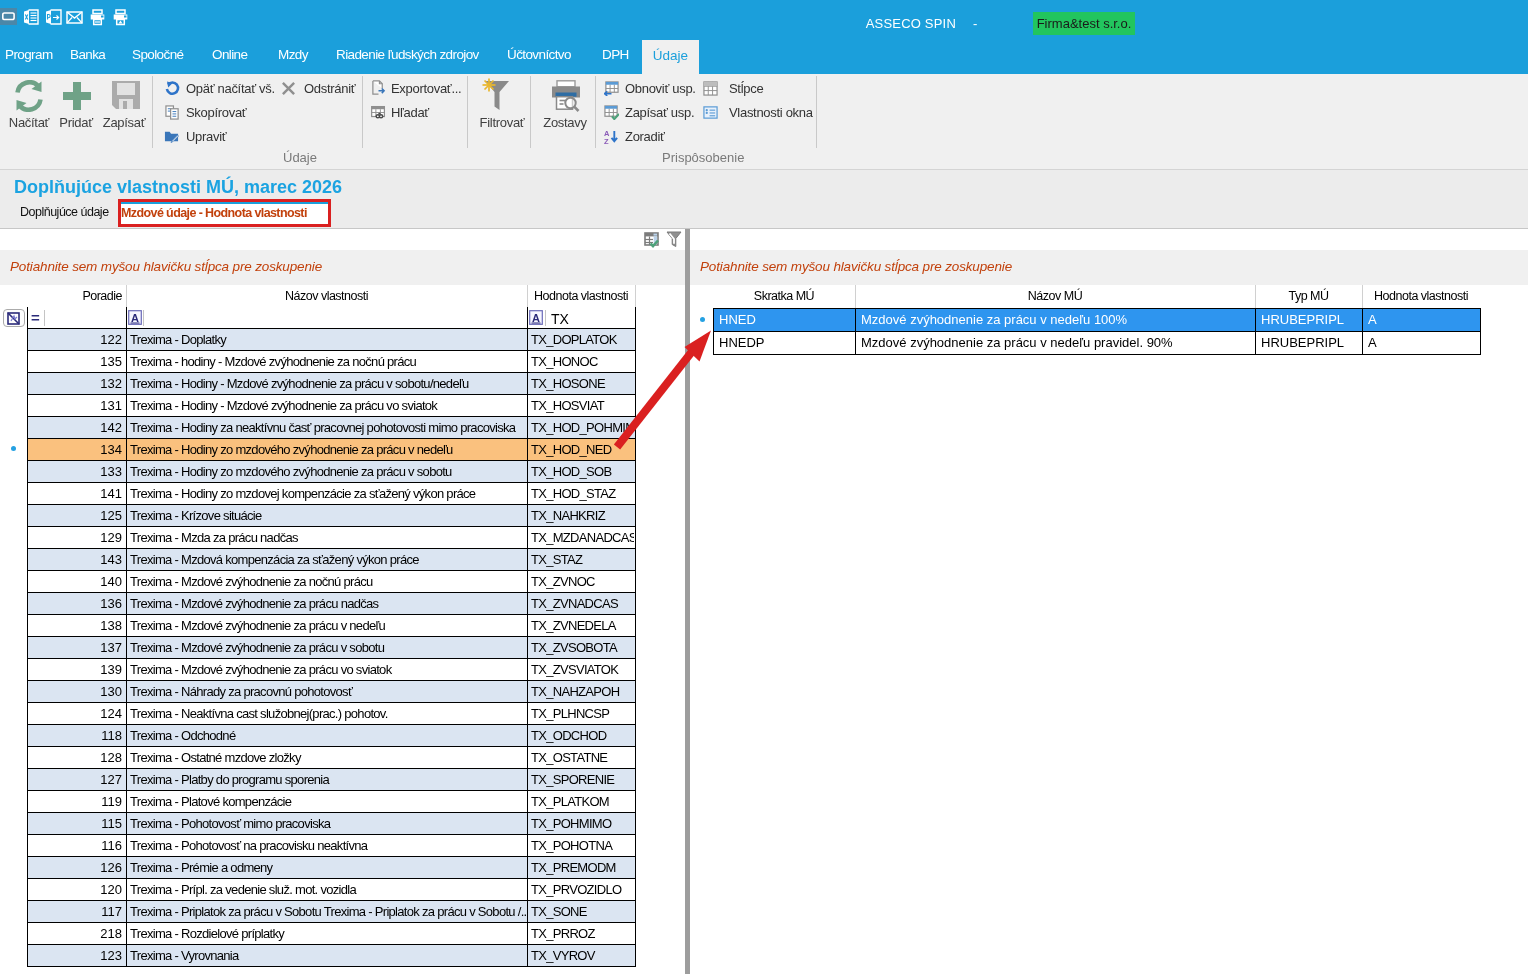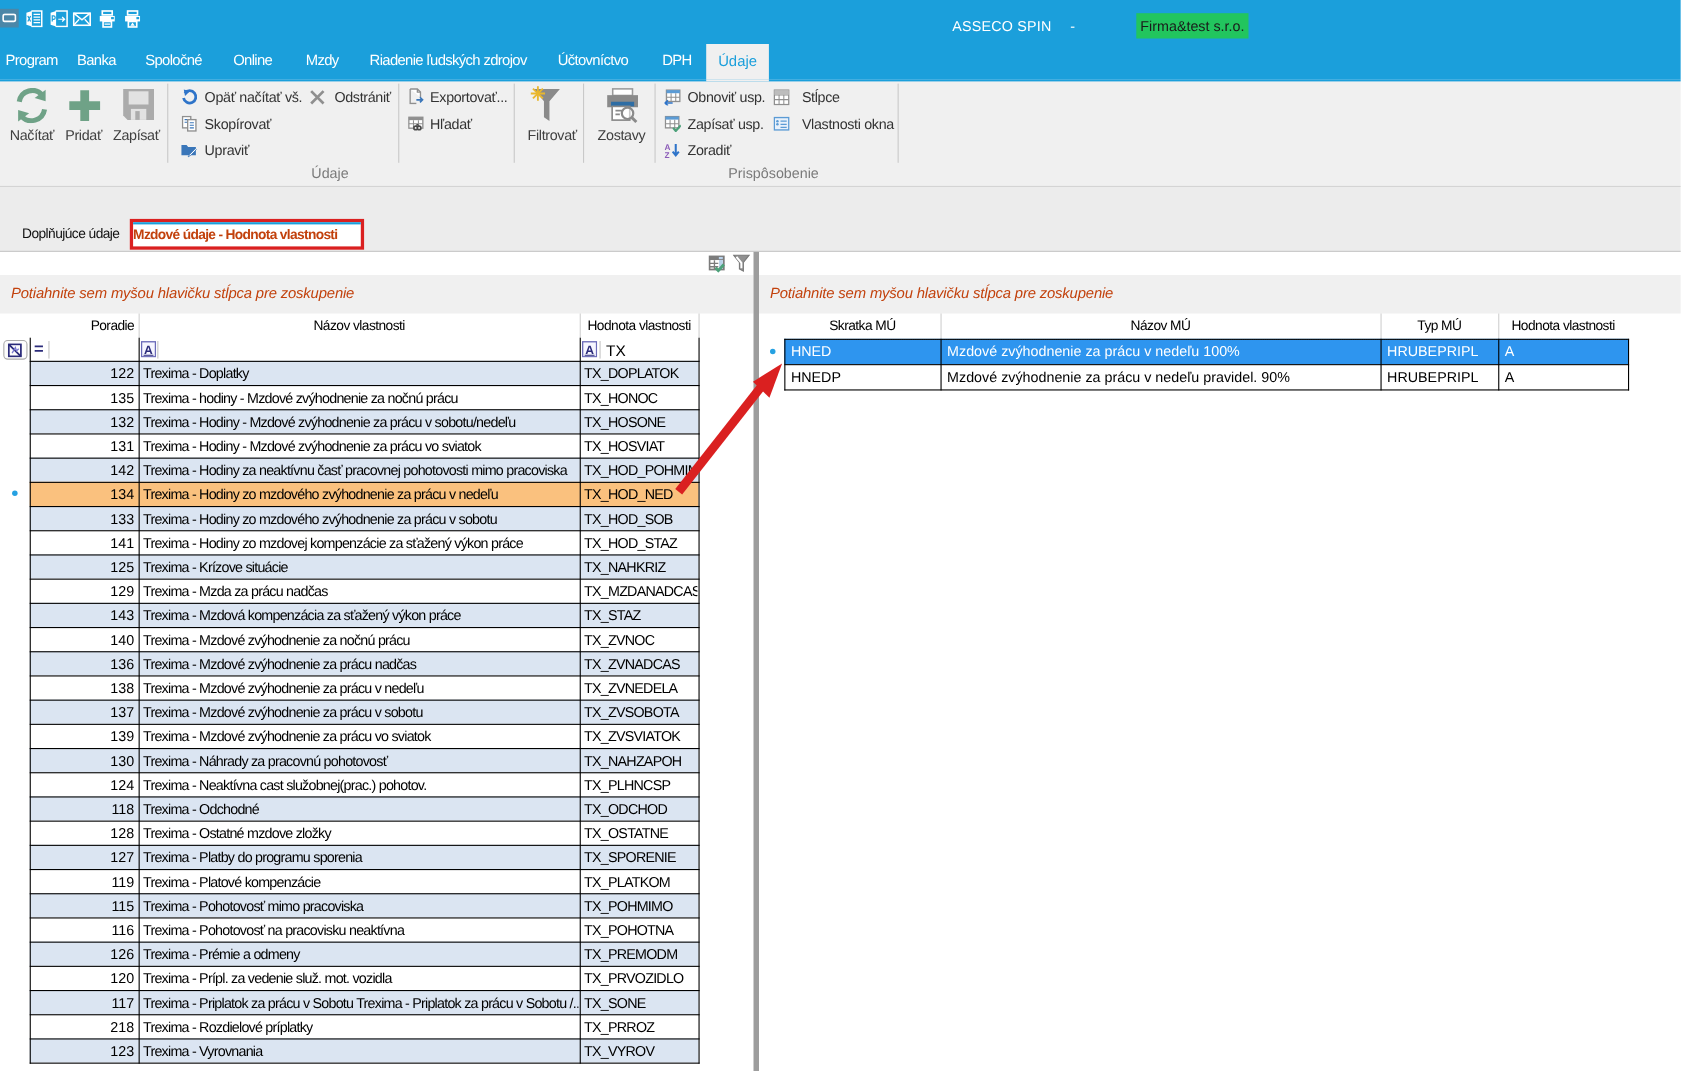--- a/index.html
+++ b/index.html
@@ -247,20 +247,21 @@
     <div class="smalltxt" style="left:625px; top:33px;">Zapísať usp.</div>
     <div class="smalltxt" style="left:625px; top:57px;">Zoradiť</div>
     <div class="smalltxt" style="left:729px; top:9px;">Stĺpce</div>
     <div class="smalltxt" style="left:729px; top:33px;">Vlastnosti okna</div>
     <div class="rsep" style="left:816px;"></div>
     <div class="rlbl" style="left:283px;">Údaje</div>
     <div class="rlbl" style="left:662px;">Prispôsobenie</div>
   </div>
 
   <div id="titlearea">
+    <div id="pgtitle">Doplňujúce vlastnosti MÚ, marec 2026</div>
     <div id="tab1">Doplňujúce údaje</div>
     <div id="tab2box">
         <div class="topline"></div>
         <div id="tab2">Mzdové údaje - Hodnota vlastnosti</div>
       </div>
   </div>
   <div id="tabstripline"></div>
 
   <div id="groupbandL">
       <div class="grouptxt">Potiahnite sem myšou hlavičku stĺpca pre zoskupenie</div>

